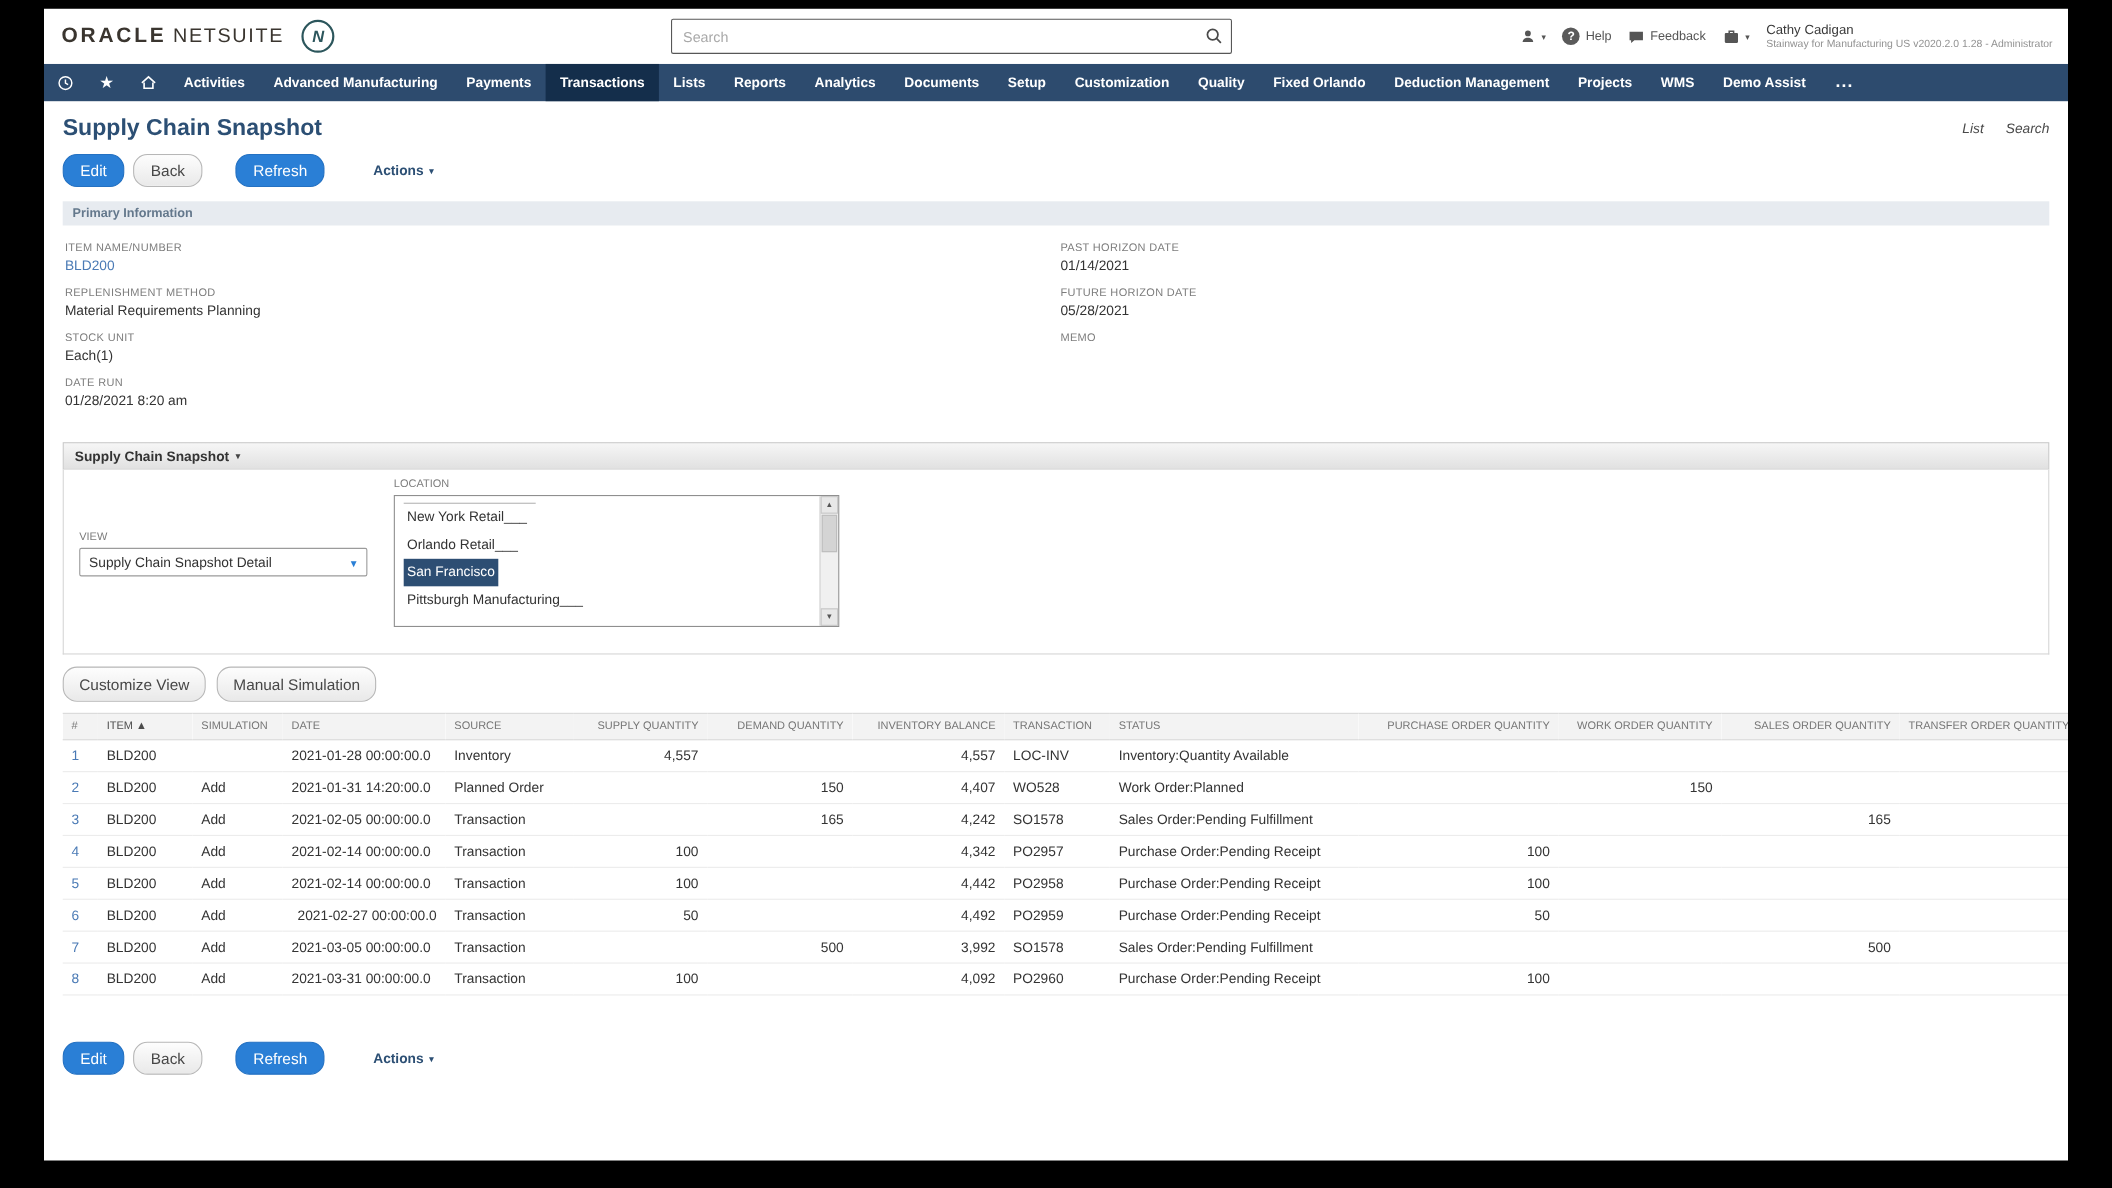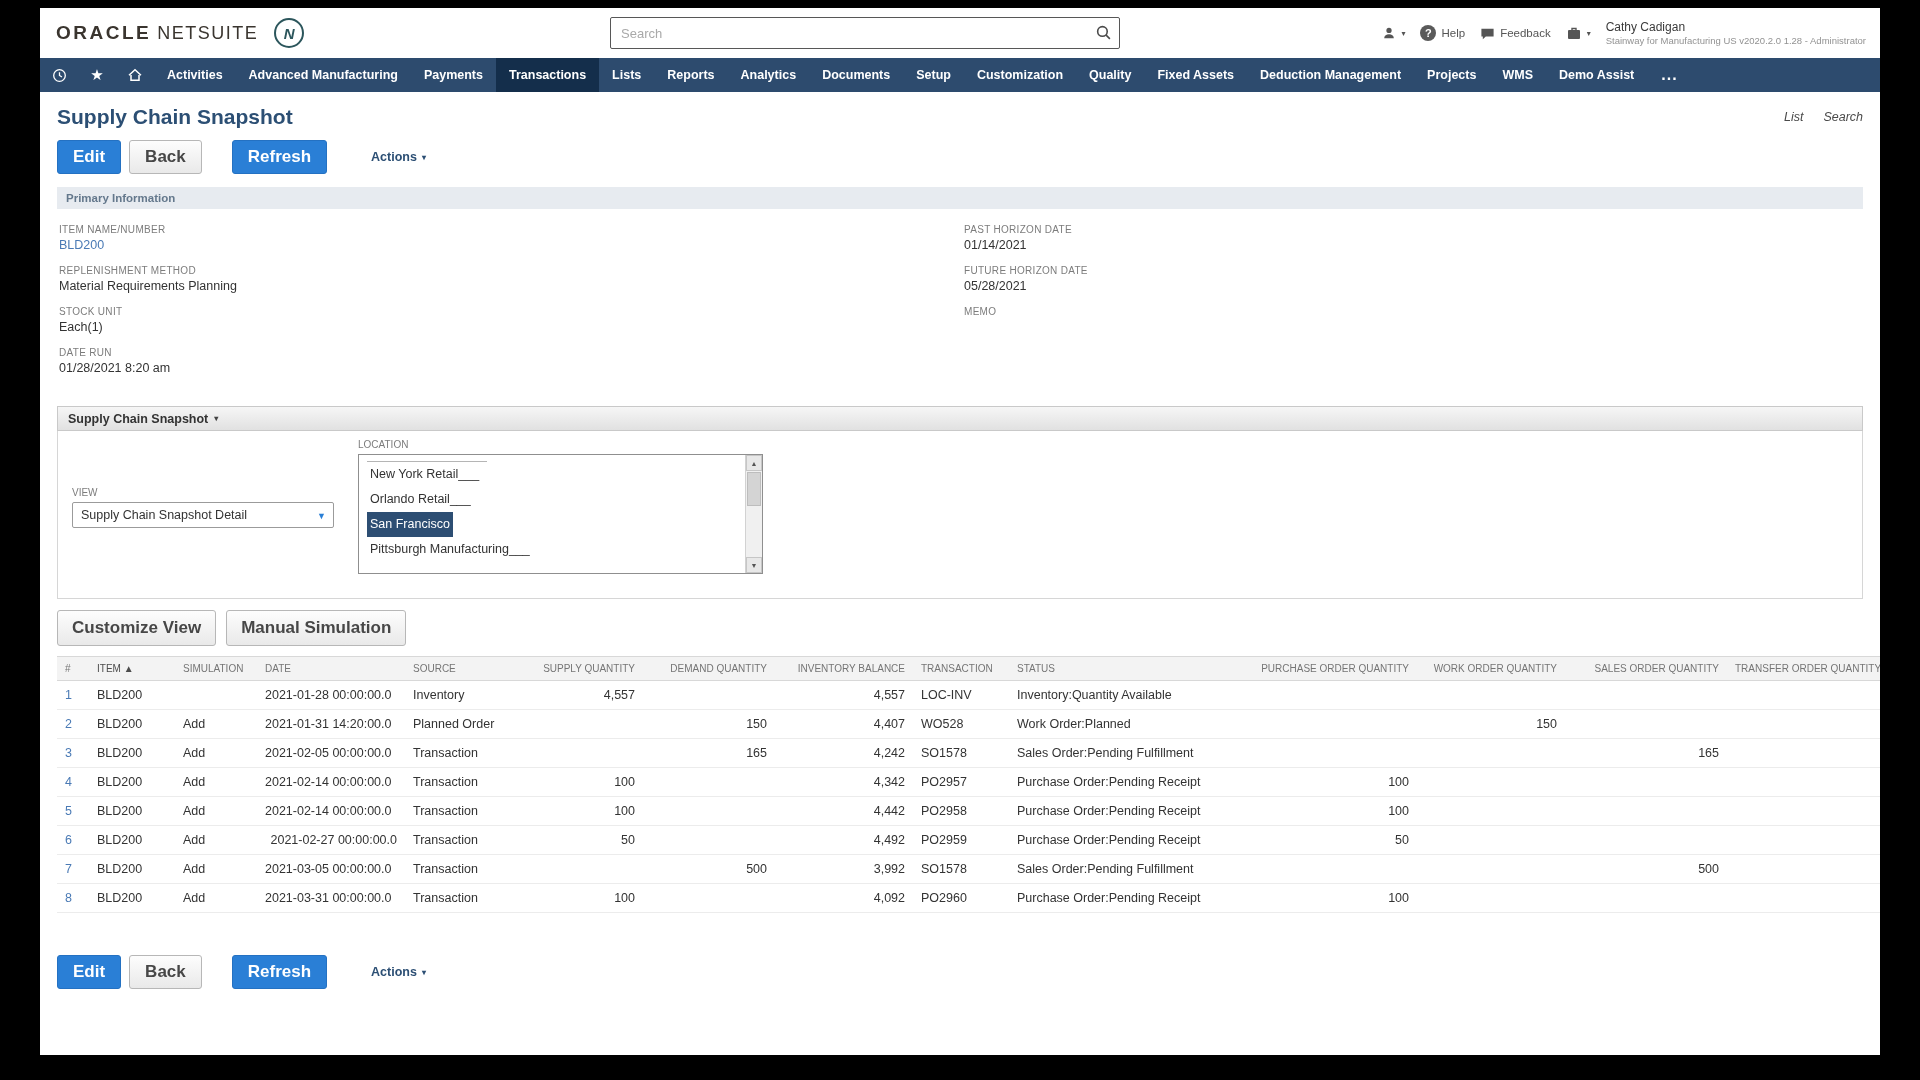--- a/index.html
+++ b/index.html
@@ -46,21 +46,21 @@
   .nav-more { display:flex; align-items:center; padding:0 14px; font-weight:bold; cursor:pointer; letter-spacing:1px; }
 
   
   .page { padding:0 17px; }
   .title-row { margin-top:13px; display:flex; justify-content:space-between; align-items:center; }
   .page-title { font-size:21px; font-weight:bold; color:#2c4f74; }
   .quick-links { font-size:12.5px; color:#4a4a4a; display:flex; gap:20px; }
   .quick-links span { cursor:pointer;font-style:italic; }
 
   .btn-bar { margin:11px 0 13px; display:flex; align-items:center; }
-  .btn { font-size:17px; font-weight:bold; padding:6px 15px; border-radius:3px; cursor:pointer;
+  .btn { font-size:14px; font-weight:normal; padding:6px 15px; border-radius:13px; cursor:pointer;
     font-family:inherit; border:1px solid transparent; }
   .btn-primary { background:#2a7fd6; color:#fff; border-color:#2471c2; }
   .btn-secondary { background:linear-gradient(#fdfdfd,#e9e9e9); border:1px solid #b7b7b7; color:#474747; }
   .gap-sm { margin-left:8px; }
   .gap-md { margin-left:30px; }
   .actions-menu { margin-left:44px; font-size:12.5px; font-weight:bold; color:#2c4f74;
     display:flex; align-items:center; gap:5px; cursor:pointer; }
   .actions-menu .caret { color:#2c4f74; }
 
   .section-bar { background:#e7ebf0; color:#64788c; font-size:11.5px; font-weight:bold;
@@ -210,21 +210,21 @@
         <div class="nav-item">
           <span>Setup</span>
         </div>
         <div class="nav-item">
           <span>Customization</span>
         </div>
         <div class="nav-item">
           <span>Quality</span>
         </div>
         <div class="nav-item">
-          <span>Fixed Assets</span>
+          <span>Fixed Orlando</span>
         </div>
         <div class="nav-item">
           <span>Deduction Management</span>
         </div>
         <div class="nav-item">
           <span>Projects</span>
         </div>
         <div class="nav-item">
           <span>WMS</span>
         </div>

